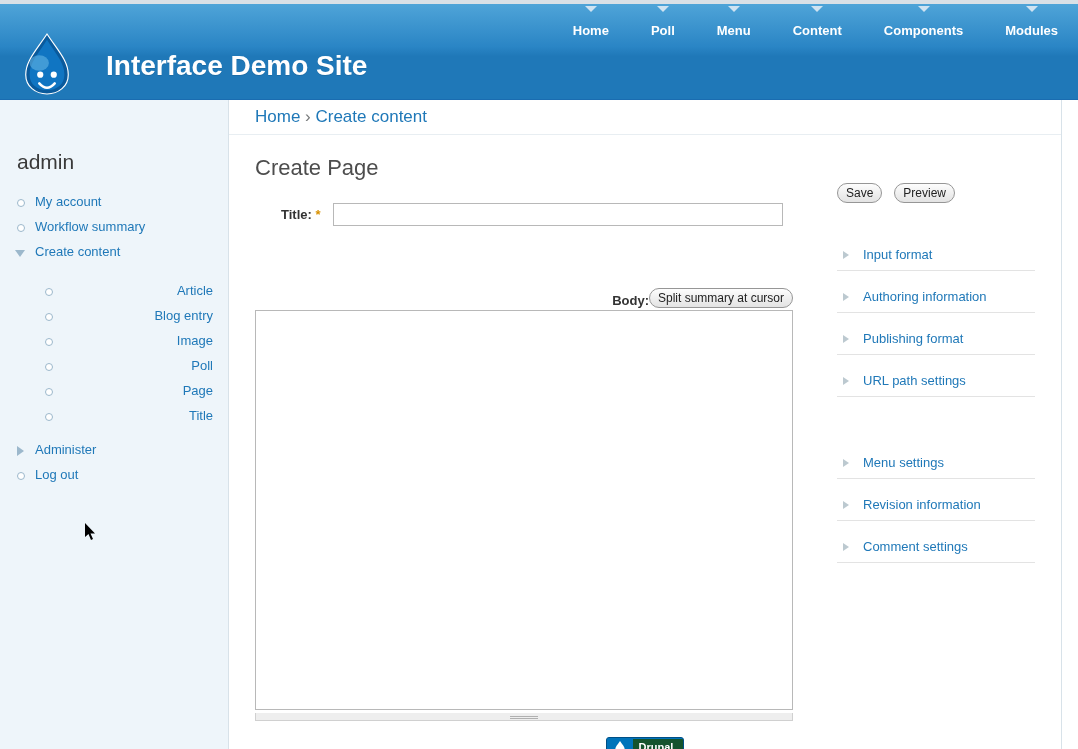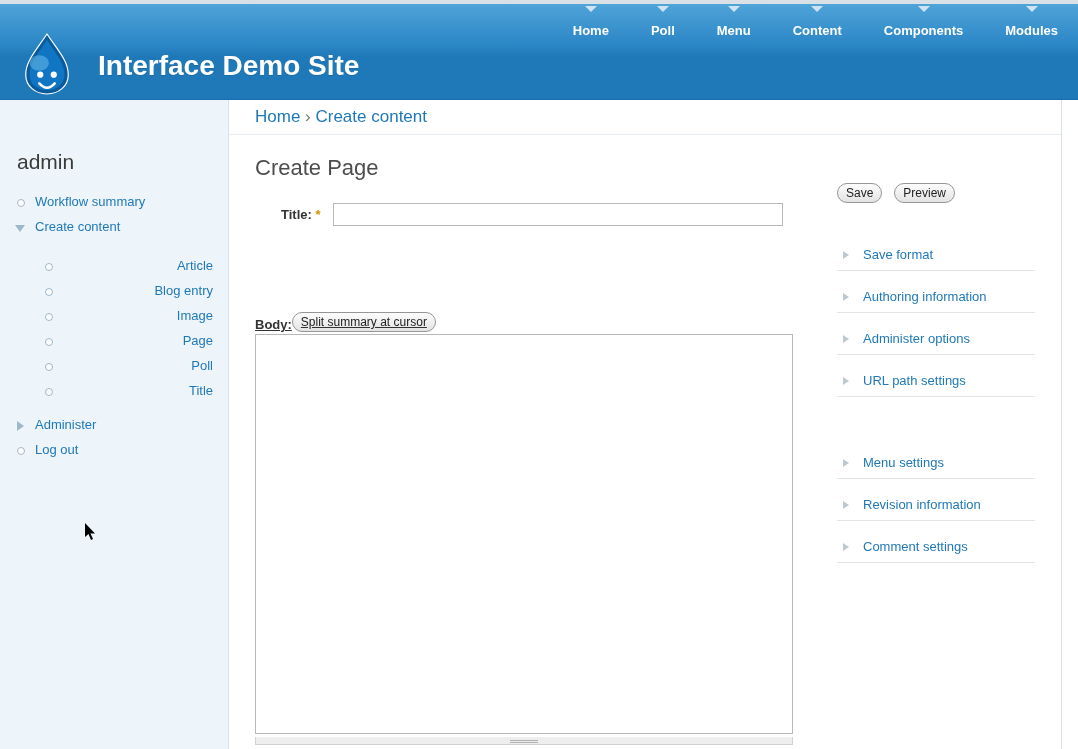--- a/index.html
+++ b/index.html
@@ -32,21 +32,21 @@
   content: "";
   position: absolute;
   top: -3px;
   left: 50%;
   transform: translateX(-50%);
   width: 0; height: 0;
   border-left: 6px solid transparent;
   border-right: 6px solid transparent;
   border-top: 6px solid #cfe3f2;
 }
-.logo-area { position: absolute; top: 28px; left: 18px; display: flex; align-items: center; gap: 22px; }
+.logo-area { position: absolute; top: 28px; left: 18px; display: flex; align-items: center; gap: 30px; }
 .brand-title { color: #fff; font-size: 28px; font-weight: bold; text-shadow: 0 1px 0 rgba(0,0,0,0.1); }
 .drop-logo { width: 58px; height: 64px; }
 
 
 .page-wrap { display: flex; background: linear-gradient(to right, #eef5fa 0px, #eef5fa 228px, transparent 228px); }
 .sidebar { width: 228px; flex-shrink: 0; padding: 50px 15px 20px 17px; }
 .sidebar-title { color: #3a3a3a; font-size: 21px; font-weight: normal; margin-bottom: 15px; }
 .sidebar ul { list-style: none; }
 .sidebar li { padding: 5px 0 5px 18px; position: relative; }
 .sidebar li > a { color: #1f78b8; font-size: 13px; }
@@ -84,33 +84,33 @@
 
 .breadcrumb { padding: 7px 26px; color: #76797a; font-size: 17px; border-bottom: 1px solid #e8eef2; }
 .breadcrumb a { color: #1f78b8; }
 
 .form-area { padding: 20px 26px 10px 26px; display: flex; gap: 44px; }
 .form-main { flex: 1; }
 .form-side { width: 198px; }
 
 .page-title { color: #4d4d4d; font-size: 22px; font-weight: normal; margin-bottom: 22px; }
 
-.field-row { display: flex; align-items: center; gap: 12px; margin-left: 26px; margin-bottom: 86px; }
+.field-row { display: flex; align-items: center; gap: 12px; margin-left: 26px; margin-bottom: 62px; }
 .field-label { font-weight: bold; font-size: 13px; color: #333; }
 .required-star { color: #d89000; }
 .text-input {
   border: 1px solid #b8b8b8;
   height: 23px;
   width: 450px;
   padding: 2px 6px;
   font-size: 12px;
   background: #fff;
 }
 
-.body-header { display: flex; justify-content: flex-start; align-items: flex-end; margin-bottom: 2px; text-decoration: underline; }
+.body-header { display: flex; justify-content: flex-end; align-items: flex-end; margin-bottom: 2px; }
 .pill-button {
   font-size: 12px;
   padding: 2px 8px;
   border: 1px solid #969696;
   border-radius: 11px;
   background: linear-gradient(to bottom, #fdfdfd, #e3e3e3);
   cursor: pointer;
   color: #222;
 }
 .textarea-body {
@@ -191,29 +191,30 @@
     </span>
     <a class="brand-title">Interface Demo Site</a>
   </div>
 </div>
 
 <div class="page-wrap" style="position:relative;">
 
   <nav class="sidebar">
     <h2 class="sidebar-title">admin</h2>
     <ul>
+      <li class="bullet"><a>My account</a></li>
       <li class="bullet"><a>Workflow summary</a></li>
       <li class="expanded">
         <a>Create content</a>
         <ul>
           <li class="bullet"><a>Article</a></li>
           <li class="bullet"><a>Blog entry</a></li>
           <li class="bullet"><a>Image</a></li>
+          <li class="bullet"><a>Poll</a></li>
           <li class="bullet"><a>Page</a></li>
-          <li class="bullet"><a>Poll</a></li>
           <li class="bullet"><a>Title</a></li>
         </ul>
       </li>
       <li class="collapsed-arrow"><a>Administer</a></li>
       <li class="bullet"><a>Log out</a></li>
     </ul>
   </nav>
 
   <svg class="cursor-arrow" viewBox="0 0 12 18">
       <path d="M0 0 L0 14 L3.5 11 L6 17 L8 16 L5.5 10.5 L10 10.5 Z" fill="#000"></path>
@@ -243,23 +244,23 @@
         <textarea class="textarea-body" style=""></textarea>
         <div class="grippie"></div>
       </div>
 
       <div class="form-side">
         <div class="side-actions">
           <button class="pill-button">Save</button>
           <button class="pill-button">Preview</button>
         </div>
 
-        <div class="side-link"><a>Save format</a></div>
+        <div class="side-link"><a>Input format</a></div>
         <div class="side-link"><a>Authoring information</a></div>
-        <div class="side-link"><a>Administer options</a></div>
+        <div class="side-link"><a>Publishing format</a></div>
         <div class="side-link"><a>URL path settings</a></div>
         <div class="side-group-gap"></div>
         <div class="side-link"><a>Menu settings</a></div>
         <div class="side-link"><a>Revision information</a></div>
         <div class="side-link"><a>Comment settings</a></div>
       </div>
     </div>
 
     <div class="footer-badge">
       <a class="drupal-badge">

